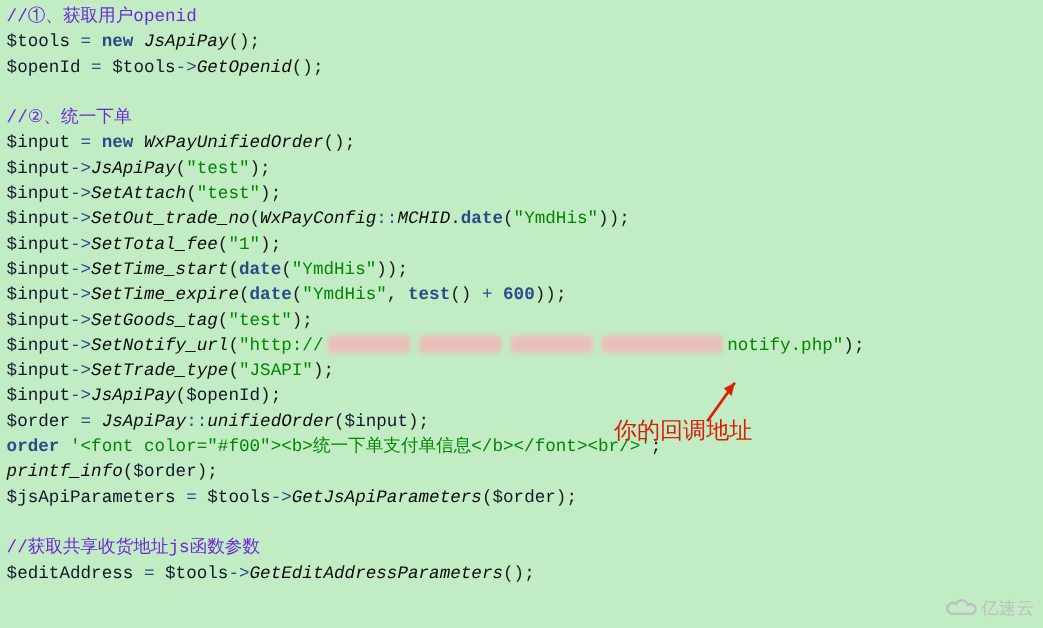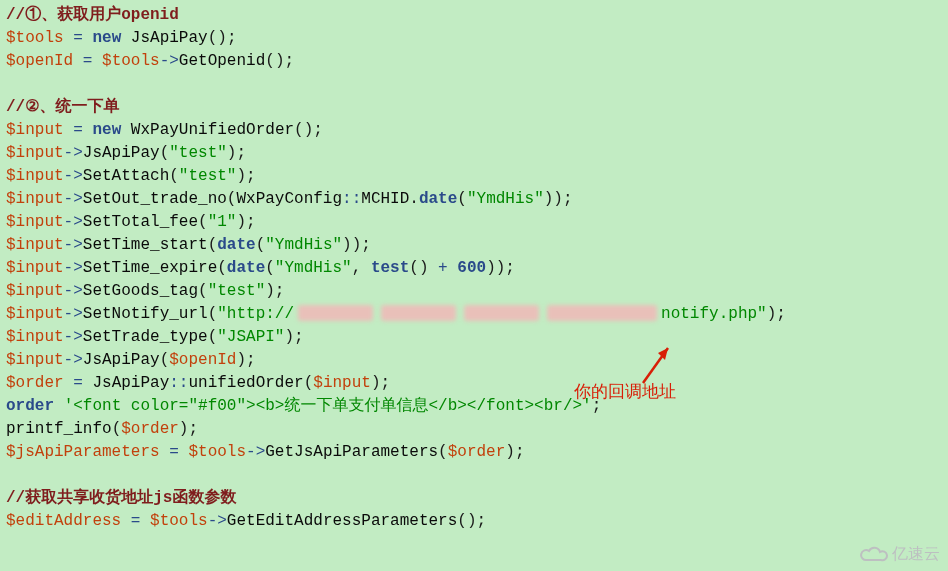--- a/index.html
+++ b/index.html
@@ -14,23 +14,23 @@
     font-family: "Consolas", "Courier New", monospace;
     font-size: 16px;
     line-height: 23px;
     position: relative;
   }
   .code-area {
     white-space: pre;
     padding: 4px 6px;
     color: #333;
   }
-  .cmt { color: #7f1d1d; font-weight: bold; }
-  .var { color: #c2410c; }
-  .fn  { color: #0a0a0a; }
+  .cmt { color: #6d28d9; }
+  .var { color: #0f172a; }
+  .fn  { color: #0a0a0a; font-style: italic; }
   .str { color: #008700; }
   .op  { color: #2a4a8a; font-weight: bold; }
   .punc{ color: #1a1a1a; }
   .arw { color: #2a4a8a; }
   .redacted {
     display: inline-block;
     width: 75px;
     height: 16px;
     background: #e9c0b9;
     filter: blur(2px);
@@ -43,29 +43,27 @@
     left: 638px;
     top: 338px;
     pointer-events: none;
   }
   .annotation-text {
     position: absolute;
     left: 558px;
     top: 380px;
     color: #d81e06;
     font-family: "Microsoft YaHei", sans-serif;
-    font-size: 17px;
-    margin-left: 16px;
+    font-size: 21px;
   }
   .watermark {
     position: absolute;
     right: 8px;
     bottom: 6px;
     display: flex;
-    align-items: center;
     gap: 4px;
     color: #bdbfc1;
     font-family: "Microsoft YaHei", sans-serif;
     font-size: 16px;
   }
 </style>
 </head>
 <body>
 
 <div class="code-area"><span class="cmt">//①、获取用户openid</span>

